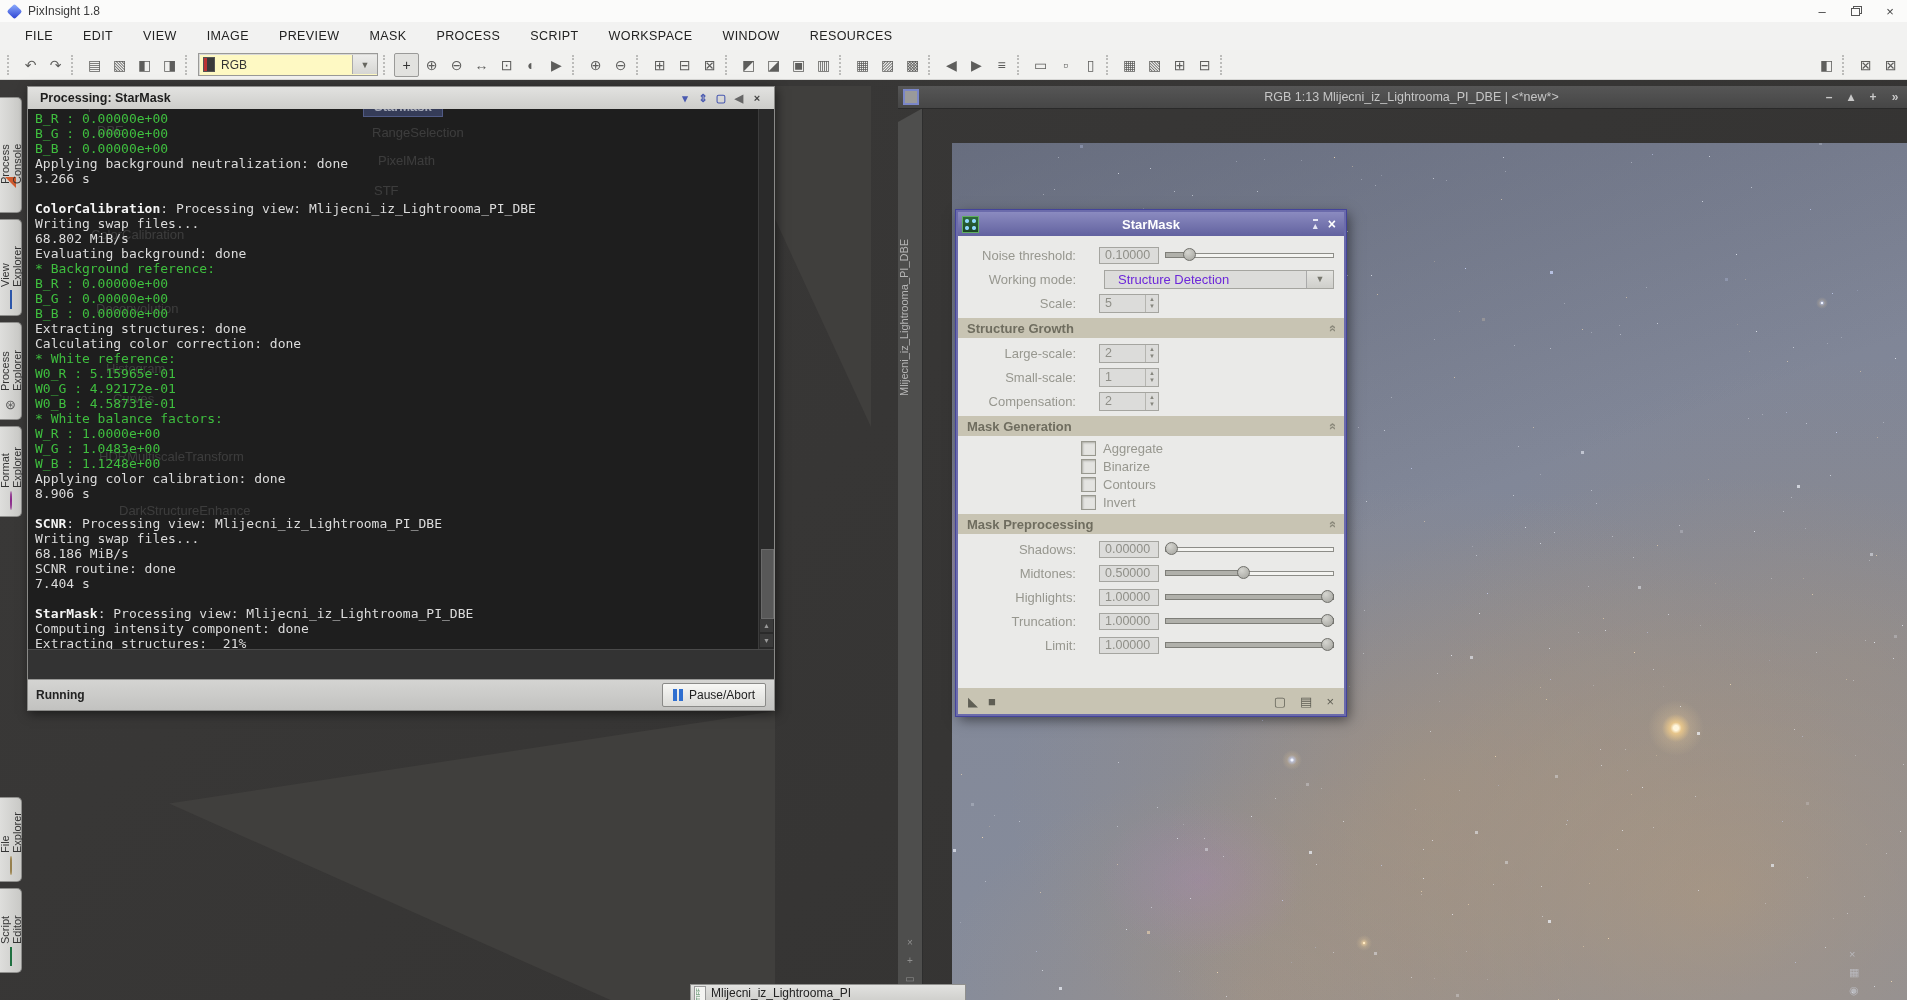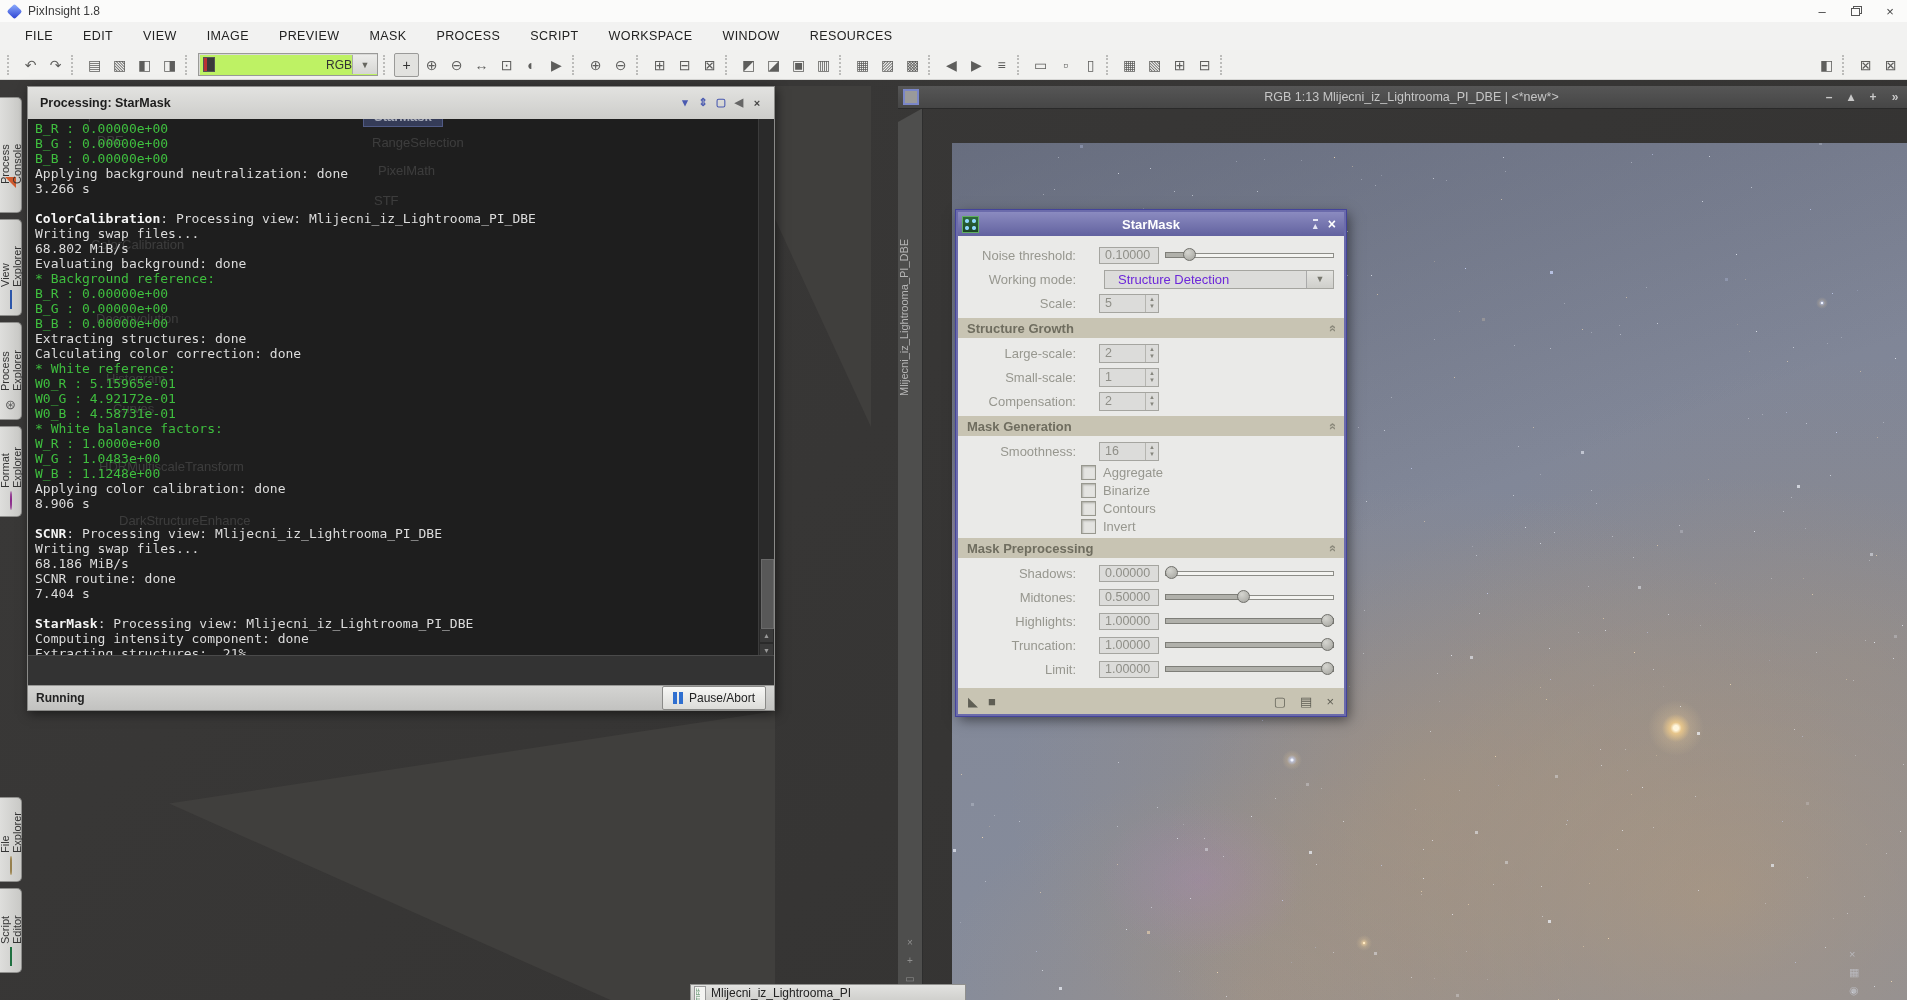--- a/index.html
+++ b/index.html
@@ -21,22 +21,22 @@
   #menubar{left:0;top:22px;width:1907px;height:28px;background:#f2f2f1;display:flex;align-items:center;padding-left:10px;box-sizing:border-box;}
   .menu-item{padding:0 15px;font-size:12.5px;letter-spacing:.4px;color:#222;line-height:28px;}
 
   #toolbar{left:0;top:50px;width:1907px;height:30px;background:#f1f1ef;border-bottom:1px solid #d6d6d4;
            display:flex;align-items:center;padding:0 4px;box-sizing:border-box;}
   .tbsep{width:4px;height:20px;border-left:2px dotted #bcbcba;margin:0 5px 0 3px;}
   .tbgroup{display:flex;align-items:center;}
   .tbicon{width:23px;height:22px;display:flex;align-items:center;justify-content:center;
           color:#5e5e5c;font-size:14px;border:1px solid transparent;border-radius:2px;}
   .tbicon.active{background:#e2e2df;border:1px solid #9a9a98;color:#333;}
-  #channel-combo{display:flex;align-items:center;width:178px;height:21px;background:#bef264;
-                 border:1px solid #9a9a98;box-shadow:inset 1px 1px 0 #d9d9d7;margin:0 2px;text-align:right;}
+  #channel-combo{display:flex;align-items:center;width:178px;height:21px;background:#fef9c3;
+                 border:1px solid #9a9a98;box-shadow:inset 1px 1px 0 #d9d9d7;margin:0 2px;}
   #channel-icon{width:10px;height:13px;background:linear-gradient(90deg,#b33 0 3px,#3a3a3a 3px);border:1px solid #555;margin:0 6px 0 4px;}
   #channel-value{font-size:12px;color:#333;flex:1;}
   #channel-arrow{width:24px;height:19px;background:linear-gradient(#ececea,#d6d6d3);border-left:1px solid #aaa;
                  display:flex;align-items:center;justify-content:center;color:#66665f;font-size:9px;}
 
   
   #workspace{left:0;top:80px;width:1907px;height:920px;background:linear-gradient(135deg,#3a3938,#333231);}
   .ws-wedge{position:absolute;background:#403f3d;}
 
   
@@ -48,21 +48,21 @@
   .ic-console{width:0;height:0;border-top:11px solid #cf5a2e;border-left:11px solid transparent;}
   .ic-view{width:11px;height:11px;background:#5588dd;border:1px solid #2c56aa;}
   .ic-procexp{font-size:13px;color:#555;line-height:13px;}
   .ic-format{width:13px;height:9px;border-radius:50%;background:radial-gradient(circle at 35% 35%,#e88ae8,#c33fc3);border:1px solid #8c2a8c;}
   .ic-file{width:13px;height:9px;background:#cdb88c;border:1px solid #96804e;border-radius:50%/35%;}
   .ic-script{width:10px;height:12px;background:#3fa060;border:1px solid #1f7040;}
 
   
   #console-win{left:27px;top:86px;width:748px;height:625px;border:1px solid #8a8a88;background:#333;
                box-shadow:2px 3px 10px rgba(0,0,0,.5);display:flex;flex-direction:column;box-sizing:border-box;z-index:10;}
-  #console-title{height:32px;background:linear-gradient(#e2e2e0,#cdcdca);display:flex;align-items:center;
+  #console-title{height:22px;background:linear-gradient(#e2e2e0,#cdcdca);display:flex;align-items:center;
                  padding:0 8px 0 12px;font-size:12.5px;font-weight:bold;color:#1d1d1d;}
   #console-title .cticons{margin-left:auto;display:flex;align-items:center;}
   .ctic{width:18px;text-align:center;font-size:11px;}
   #console-area{position:relative;height:540px;background:#1e1e1e;overflow:hidden;}
   #console-lines{position:absolute;left:7px;top:2px;z-index:3;}
   .cline{white-space:pre;font-family:"DejaVu Sans Mono",monospace;font-size:13px;line-height:15px;}
   .cw{color:#dcdcdc;} .cg{color:#3fbf3f;}
   .cline b{color:#f5f5f5;}
   #ghost-layer{position:absolute;left:0;top:-22px;right:0;bottom:0;z-index:2;pointer-events:none;}
   .ghost{position:absolute;font-size:13px;color:#cfcfcf;opacity:.17;white-space:nowrap;}
@@ -489,30 +489,20 @@
             <span class="spin-arrows">
               <span class="spin-up-icon">▲</span>
               <span class="spin-down-icon">▼</span>
             </span>
           </span>
         </div>
         <div class="dlg-section">
           <span class="sec-label">Mask Generation</span>
           <span class="sec-chev">»</span>
         </div>
-        <div class="dlg-row">
-          <span class="dlg-label">Smoothness:</span>
-          <span class="spin-wrap">
-            <span class="spin-val">16</span>
-            <span class="spin-arrows">
-              <span class="spin-up-icon">▲</span>
-              <span class="spin-down-icon">▼</span>
-            </span>
-          </span>
-        </div>
         <div class="dlg-check-row">
           <span class="checkbox"></span>
           <span class="check-label">Aggregate</span>
         </div>
         <div class="dlg-check-row">
           <span class="checkbox"></span>
           <span class="check-label">Binarize</span>
         </div>
         <div class="dlg-check-row">
           <span class="checkbox"></span>

